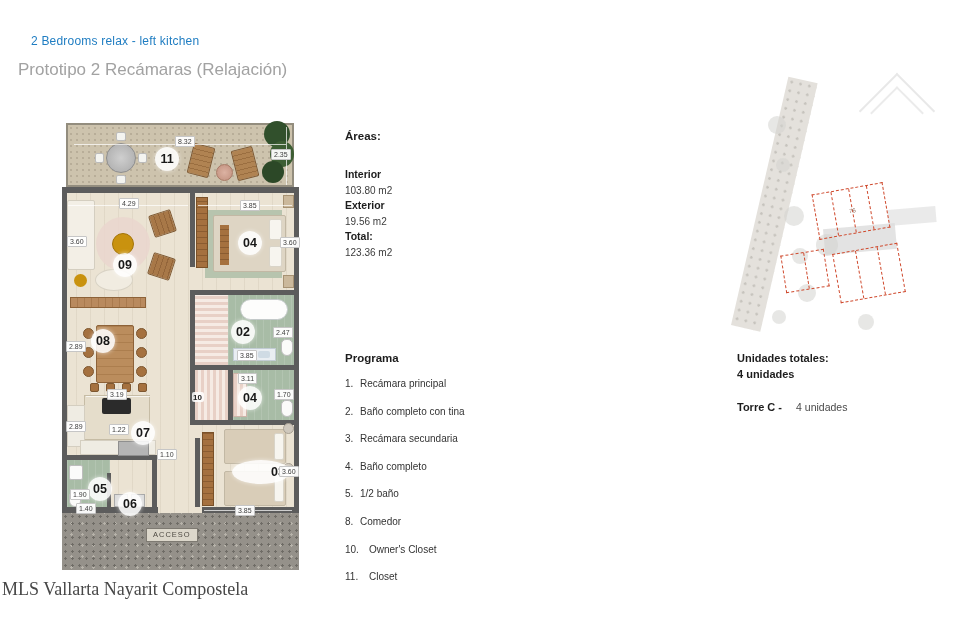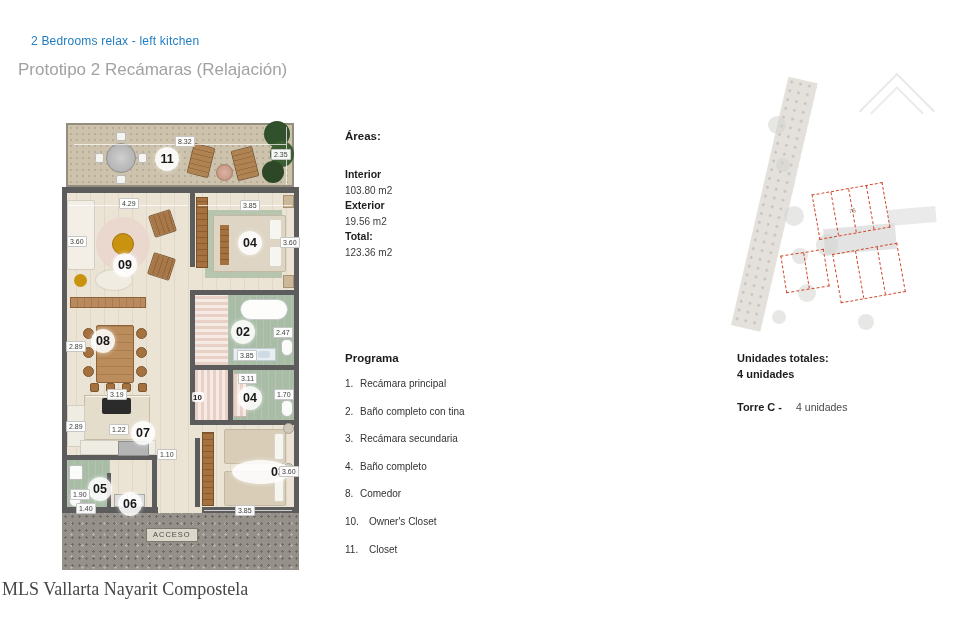--- a/index.html
+++ b/index.html
@@ -223,20 +223,21 @@
     <div class="b">Total:</div>
     <div class="v">123.36 m2</div>
   </div>
 
   <div class="programa">
     <div class="h">Programa</div>
     <div class="row"><span class="num">1.</span><span>Recámara principal</span></div>
     <div class="row"><span class="num">2.</span><span>Baño completo con tina</span></div>
     <div class="row"><span class="num">3.</span><span>Recámara secundaria</span></div>
     <div class="row"><span class="num">4.</span><span>Baño completo</span></div>
+    <div class="row"><span class="num">5.</span><span>1/2 baño</span></div>
     <div class="row"><span class="num">8.</span><span>Comedor</span></div>
     <div class="row wide"><span class="num">10.</span><span>Owner's Closet</span></div>
     <div class="row wide"><span class="num">11.</span><span>Closet</span></div>
   </div>
 
   <div class="siteplan">
     <div class="road"></div>
     <div class="chev" style="left:108px;top:-4px;transform:rotate(45deg);opacity:.8;"></div>
     <div class="chev" style="left:116px;top:6px;transform:rotate(45deg);width:36px;height:36px;opacity:.7;"></div>
     <div class="bldg" style="left:62px;top:138px;width:72px;height:26px;transform:rotate(-5deg);"></div>

